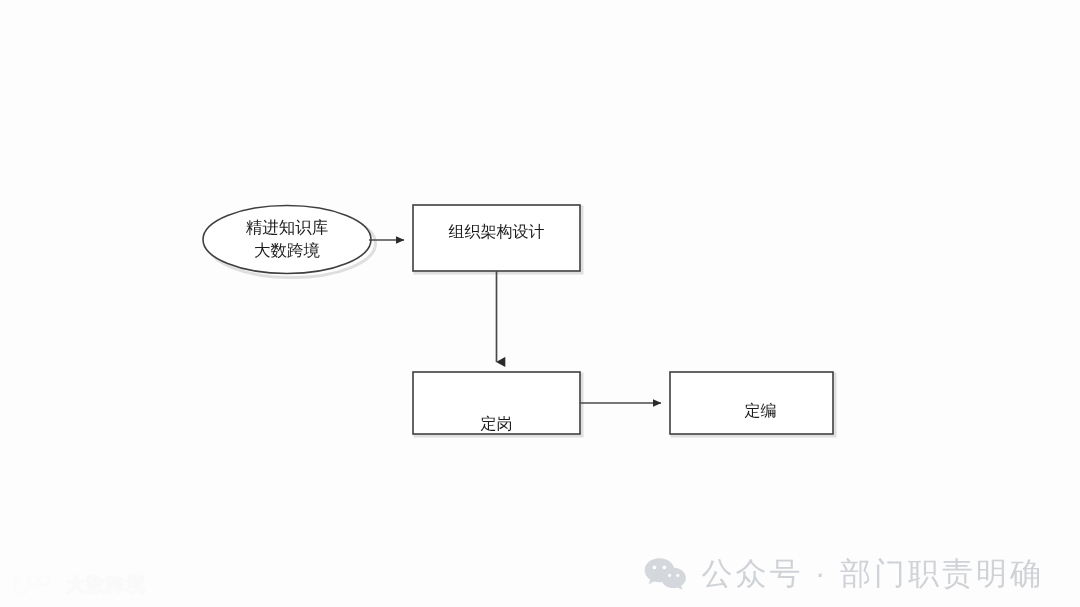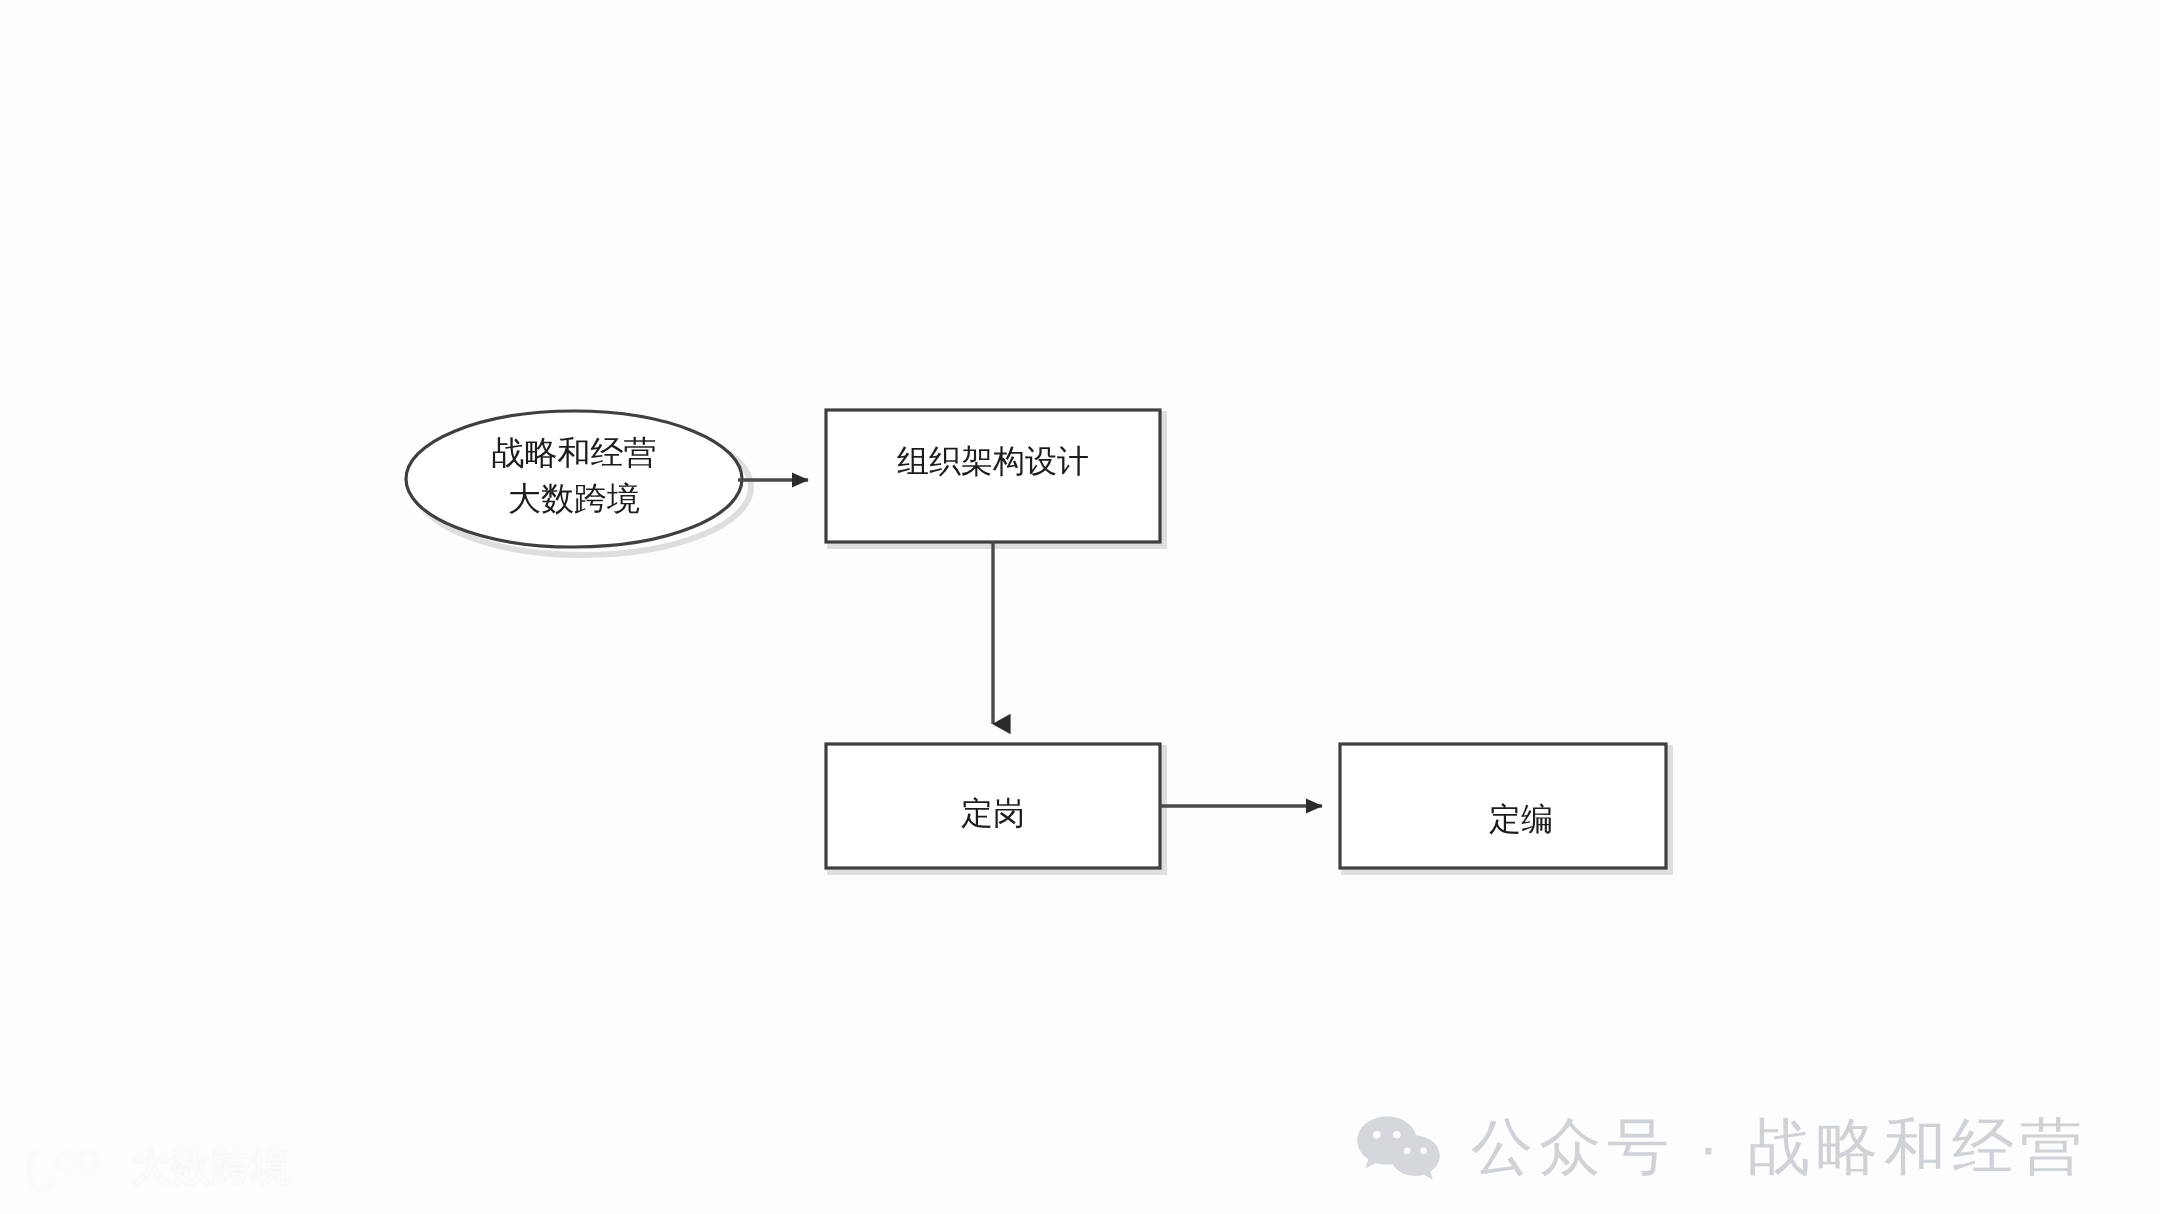--- a/index.html
+++ b/index.html
@@ -72,21 +72,21 @@
 
   .node-box-org {
     left: 413px;
     top: 205px;
     width: 167px;
     height: 52px;
   }
 
   .node-box-ganggang {
     left: 413px;
-    top: 372px;
+    top: 388px;
     width: 167px;
     height: 70px;
   }
 
   .node-box-dingbian {
     left: 679px;
     top: 372px;
     width: 163px;
     height: 77px;
   }
@@ -190,21 +190,21 @@
 
       <line x1="369" y1="240" x2="404" y2="240" stroke="#4a4a4a" stroke-width="1.7" marker-end="url(#arrowRight)"></line>
 
       <line x1="496.5" y1="271" x2="496.5" y2="362" stroke="#4a4a4a" stroke-width="1.7" marker-end="url(#arrowDown)"></line>
 
       <line x1="580" y1="403" x2="661" y2="403" stroke="#4a4a4a" stroke-width="1.7" marker-end="url(#arrowRight)"></line>
     </svg>
 
     <div class="node node-ellipse">
       <div>
-        <span class="node-label">战略和经营</span>
+        <span class="node-label">精进知识库</span>
         <span class="node-label">大数跨境</span>
       </div>
     </div>
 
     <div class="node node-box-org">
       <span class="node-label">组织架构设计</span>
     </div>
 
     <div class="node node-box-ganggang">
       <span class="node-label">定岗</span>
@@ -222,21 +222,21 @@
 
         <path d="M16.5 2.2C8.2 2.2 1.6 7.6 1.6 14.2c0 3.8 2.2 7.2 5.6 9.4l-1.5 4.6 5.3-2.7c1.7.5 3.6.8 5.5.8 8.3 0 14.9-5.4 14.9-12.1S24.8 2.2 16.5 2.2z" fill="#d4d7db"></path>
         <circle cx="11.4" cy="11.4" r="1.9" fill="#fdfdfd"></circle>
         <circle cx="21.4" cy="11.4" r="1.9" fill="#fdfdfd"></circle>
 
         <path d="M30.6 11.8c-6.9 0-12.4 4.5-12.4 10.1 0 5.6 5.5 10.1 12.4 10.1 1.5 0 2.9-.2 4.3-.6l4.5 2.3-1.2-3.9c2.8-1.8 4.7-4.6 4.7-7.9 0-5.6-5.5-10.1-12.3-10.1z" fill="#d4d7db"></path>
         <circle cx="26.6" cy="19.4" r="1.6" fill="#fdfdfd"></circle>
         <circle cx="34.8" cy="19.4" r="1.6" fill="#fdfdfd"></circle>
       </svg>
     </div>
-    <div class="footer-text">公众号 · 战略和经营</div>
+    <div class="footer-text">公众号 · 部门职责明确</div>
   </div>
 
   <div class="brand-logo">
     <div class="brand-mark">
       <svg width="46" height="24" viewBox="0 0 46 24">
         <path d="M6 3 C1.5 6 1.5 18 6 21 C9 23 13 21.5 14 18" fill="none" stroke="#fbfbfb" stroke-width="3.2" stroke-linecap="round"></path>
         <circle cx="21" cy="7.5" r="4.6" fill="none" stroke="#fbfbfb" stroke-width="2.6"></circle>
         <circle cx="32" cy="7.5" r="4.6" fill="none" stroke="#fbfbfb" stroke-width="2.6"></circle>
       </svg>
     </div>

